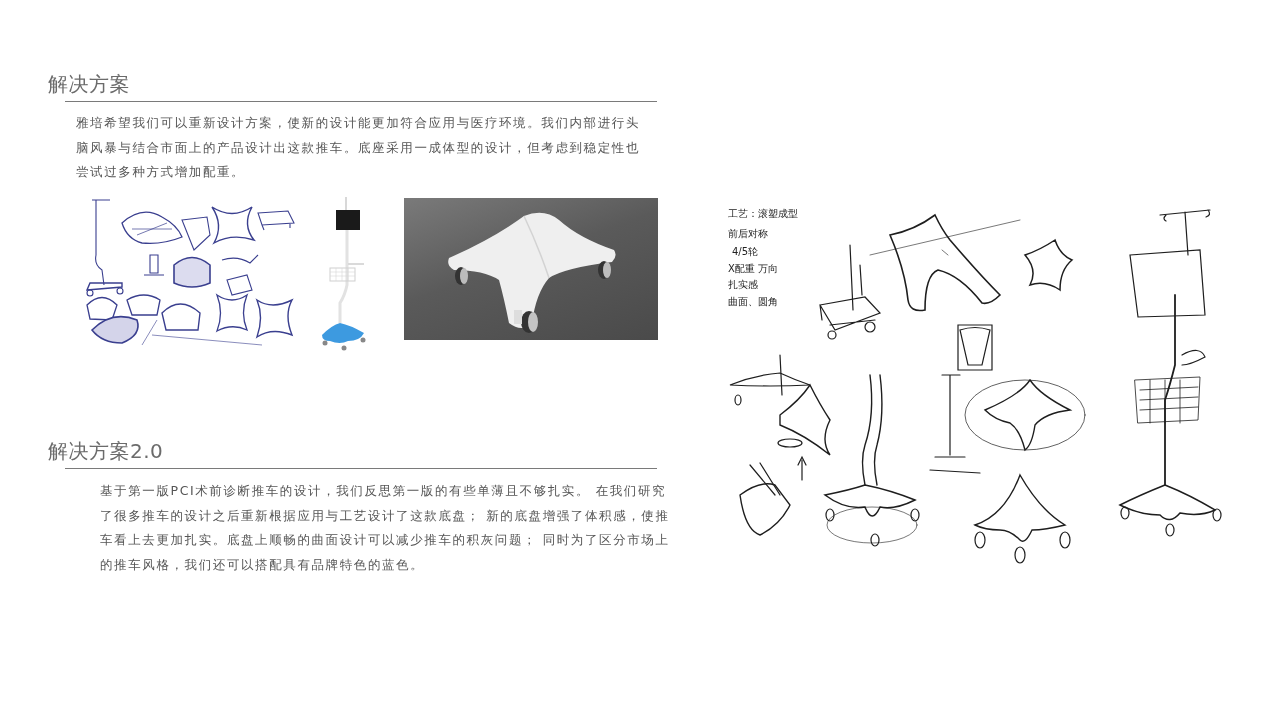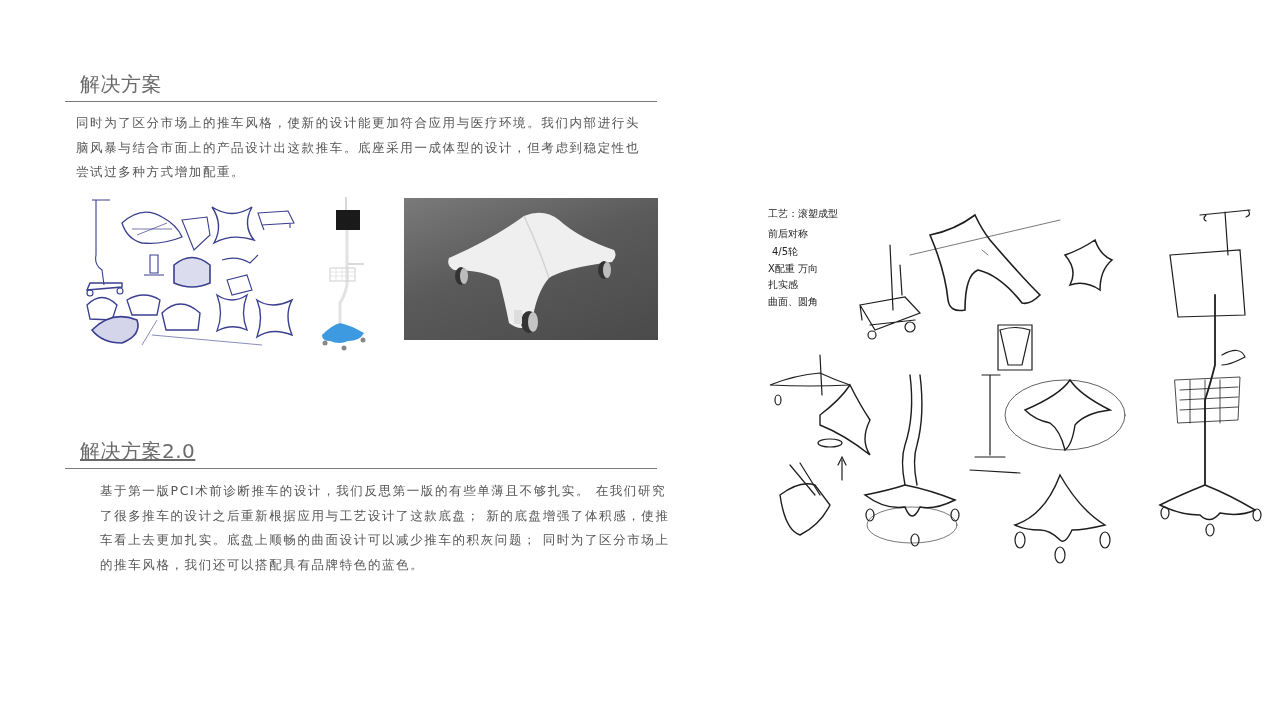--- a/index.html
+++ b/index.html
@@ -1,31 +1,31 @@
 <!DOCTYPE html>
 <html><head>
 <meta charset="utf-8">
 <style>
   html, body { margin: 0; padding: 0; background: #ffffff; }
   body { width: 1280px; height: 720px; position: relative; overflow: hidden;
          font-family: "DejaVu Sans", "Liberation Sans", sans-serif; }
-  .section-title { position: absolute; left: 80px; font-size: 20px; color: #6b6b6b;
+  .section-title { position: absolute; left: 48px; font-size: 20px; color: #6b6b6b;
                    letter-spacing: 0.5px; line-height: 24px; white-space: nowrap; }
   .rule { position: absolute; left: 65px; width: 592px; height: 1px; background: #7a7a7a; }
   .para { position: absolute; left: 76px; width: 570px; font-size: 12.5px; color: #555555;
           line-height: 24.5px; letter-spacing: 1.6px; }
   .img { position: absolute; overflow: hidden; }
   svg { display: block; }
 </style>
 </head>
 <body>
 
 <div class="section-title" style="top:72px;">解决方案</div>
 <div class="rule" style="top:101px;"></div>
-<div class="para" style="top:111px;">同时为了区分市场上的推车风格，使新的设计能更加符合应用与医疗环境。我们内部进行头脑风暴与结合市面上的产品设计出这款推车。底座采用一成体型的设计，但考虑到稳定性也尝试过多种方式增加配重。</div>
+<div class="para" style="top:111px;">雅培希望我们可以重新设计方案，使新的设计能更加符合应用与医疗环境。我们内部进行头脑风暴与结合市面上的产品设计出这款推车。底座采用一成体型的设计，但考虑到稳定性也尝试过多种方式增加配重。</div>
 
 <div class="img" style="left:82px; top:195px; width:218px; height:152px;">
   <svg width="218" height="152" viewBox="0 0 218 152" fill="none" stroke="#3a3f8f" stroke-width="1.1">
 
     <path d="M10 5 L28 5 M14 5 L14 60 Q12 70 20 75 L22 90"></path>
     <path d="M5 95 L40 92 L40 88 L8 88 Z" stroke-width="1.4"></path>
     <circle cx="8" cy="98" r="3"></circle>
       <circle cx="38" cy="96" r="3"></circle>
 
     <path d="M40 28 Q60 10 80 22 Q95 30 100 42 Q80 50 60 48 Q45 44 40 28 Z" stroke-width="1.3"></path>
@@ -72,25 +72,25 @@
     <ellipse cx="57" cy="78" rx="6" ry="9" fill="#333"></ellipse>
       <ellipse cx="60" cy="78" rx="4" ry="8" fill="#bcbcbc"></ellipse>
     <ellipse cx="200" cy="72" rx="6" ry="9" fill="#333"></ellipse>
       <ellipse cx="203" cy="72" rx="4" ry="8" fill="#bcbcbc"></ellipse>
     <ellipse cx="125" cy="124" rx="8" ry="11" fill="#333"></ellipse>
       <ellipse cx="129" cy="124" rx="5" ry="10" fill="#c4c4c4"></ellipse>
     <rect x="110" y="112" width="8" height="14" fill="#ddd"></rect>
   </svg>
 </div>
 
-<div class="section-title" style="top:439px;text-decoration:underline;">解决方案2.0</div>
+<div class="section-title" style="top:439px;">解决方案2.0</div>
 <div class="rule" style="top:468px;"></div>
 <div class="para" style="top:479px;margin-left:24px;">基于第一版PCI术前诊断推车的设计，我们反思第一版的有些单薄且不够扎实。 在我们研究了很多推车的设计之后重新根据应用与工艺设计了这款底盘； 新的底盘增强了体积感，使推车看上去更加扎实。底盘上顺畅的曲面设计可以减少推车的积灰问题； 同时为了区分市场上的推车风格，我们还可以搭配具有品牌特色的蓝色。</div>
 
-<div class="img" style="left:720px; top:195px; width:520px; height:380px;margin-left:40px;">
+<div class="img" style="left:720px; top:195px; width:520px; height:380px;">
   <svg width="520" height="380" viewBox="0 0 520 380" fill="none" stroke="#1e1e1e" stroke-width="1.2" stroke-linecap="round">
 
     <g font-family="DejaVu Sans, sans-serif" font-size="10" fill="#222" stroke="none">
       <text x="8" y="22">工艺：滚塑成型</text>
       <text x="8" y="42">前后对称</text>
       <text x="12" y="60">4/5轮</text>
       <text x="8" y="77">X配重 万向</text>
       <text x="8" y="93">扎实感</text>
       <text x="8" y="110">曲面、圆角</text>
     </g>

